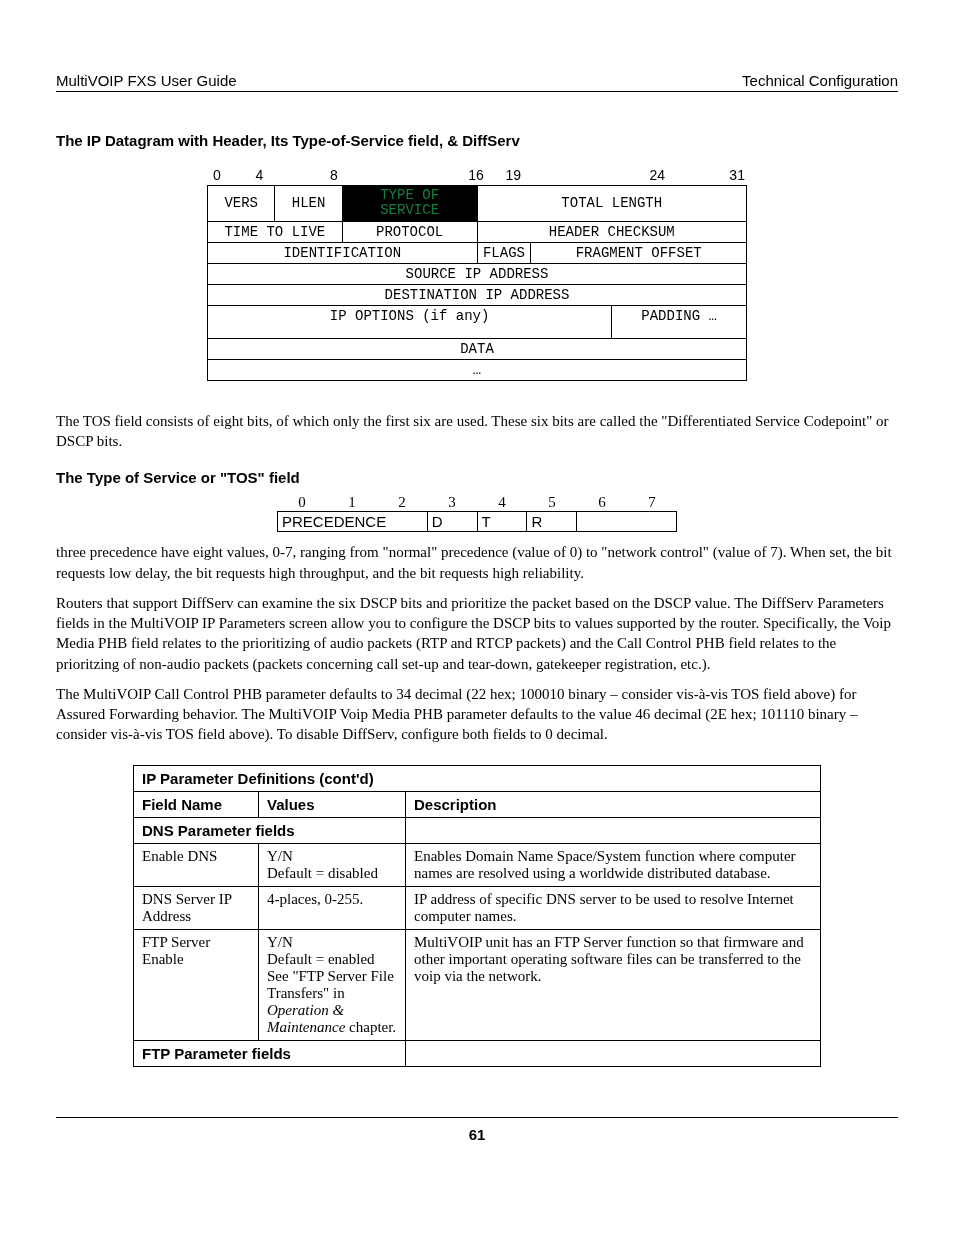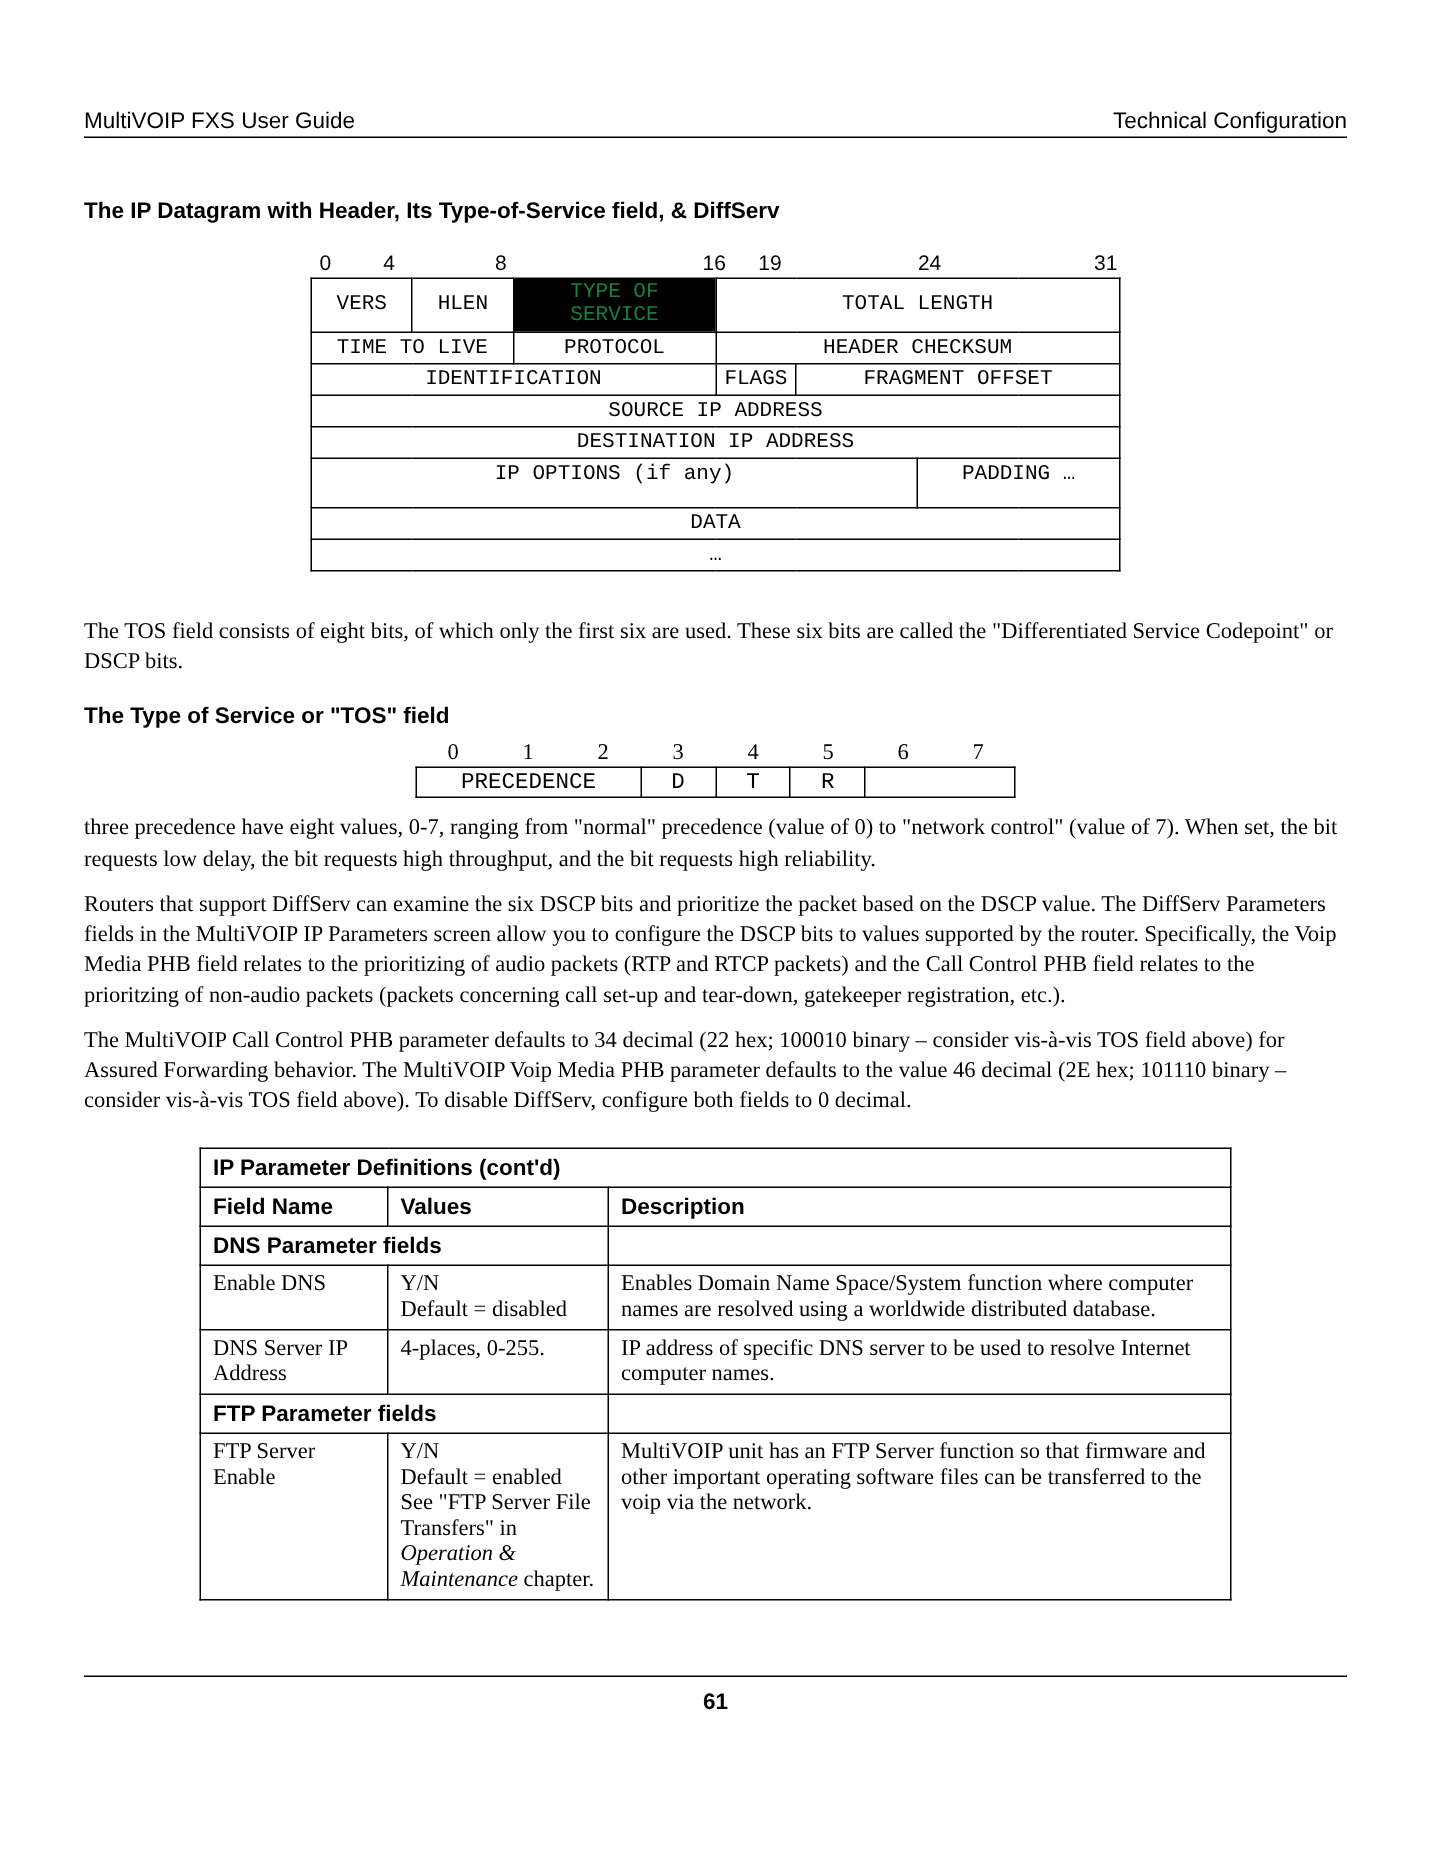--- a/index.html
+++ b/index.html
@@ -78,23 +78,23 @@
   .tos-wrap { margin: 6px auto 10px auto; width: 400px; }
   .tos-bits {
     display: flex;
     font-family: "Times New Roman", serif;
     font-size: 15px;
   }
   .tos-bits div { flex: 1; text-align: center; }
   table.tos {
     border-collapse: collapse;
     width: 100%;
-    font-family: Liberation Mono, monospace;
-    font-size: 15px;
-    text-align: center;
+    font-family: Liberation Sans, sans-serif;
+    font-size: 15px;
+    text-align: left;
   }
   table.tos td { border: 1px solid #000; padding: 1px 4px; }
 
   
   table.defs {
     border-collapse: collapse;
     margin: 20px auto 0 auto;
     width: 688px;
     font-size: 15px;
   }
@@ -133,21 +133,21 @@
 
 <div class="section-title">The IP Datagram with Header, Its Type-of-Service field, &amp; DiffServ</div>
 
 <div class="ipd-wrap">
   <div class="bits">
     <span style="width:8%;text-align:left">0</span>
     <span style="width:14%;text-align:left">4</span>
     <span style="width:26%;text-align:left">8</span>
     <span style="width:7%;text-align:left">16</span>
     <span style="width:20%;text-align:left">19</span>
-    <span style="width:17%;text-align:left">24</span>
+    <span style="width:17%;text-align:center">24</span>
     <span style="width:8%;text-align:right">31</span>
   </div>
   <table class="ipd">
     <colgroup>
       <col style="width:12.5%">
         <col style="width:12.5%">
         <col style="width:12.5%">
         <col style="width:12.5%">
       <col style="width:10%">
         <col style="width:15%">
@@ -254,28 +254,28 @@
       <span>Default = disabled</span>
     </td>
     <td>Enables Domain Name Space/System function where computer names are resolved using a worldwide distributed database.</td>
   </tr>
   <tr>
     <td>DNS Server IP Address</td>
     <td>4-places, 0-255.</td>
     <td>IP address of specific DNS server to be used to resolve Internet computer names.</td>
   </tr>
   <tr>
-    <td colspan="2" class="group-head">FTP Parameter fields</td>
-    <td></td>
-  </tr>
-  <tr>
     <td>FTP Server Enable</td>
     <td>
       <span>Y/N</span><br>
       <span>Default = enabled</span><br>
       <span>See "FTP Server File Transfers" in </span><span class="italic">Operation &amp; Maintenance</span><span> chapter.</span>
     </td>
     <td>MultiVOIP unit has an FTP Server function so that firmware and other important operating software files can be transferred to the voip via the network.</td>
   </tr>
+  <tr>
+    <td colspan="2" class="group-head">FTP Parameter fields</td>
+    <td></td>
+  </tr>
 </tbody>
   </table>
 
 <div class="pnum">61</div>
 
 </body></html>

